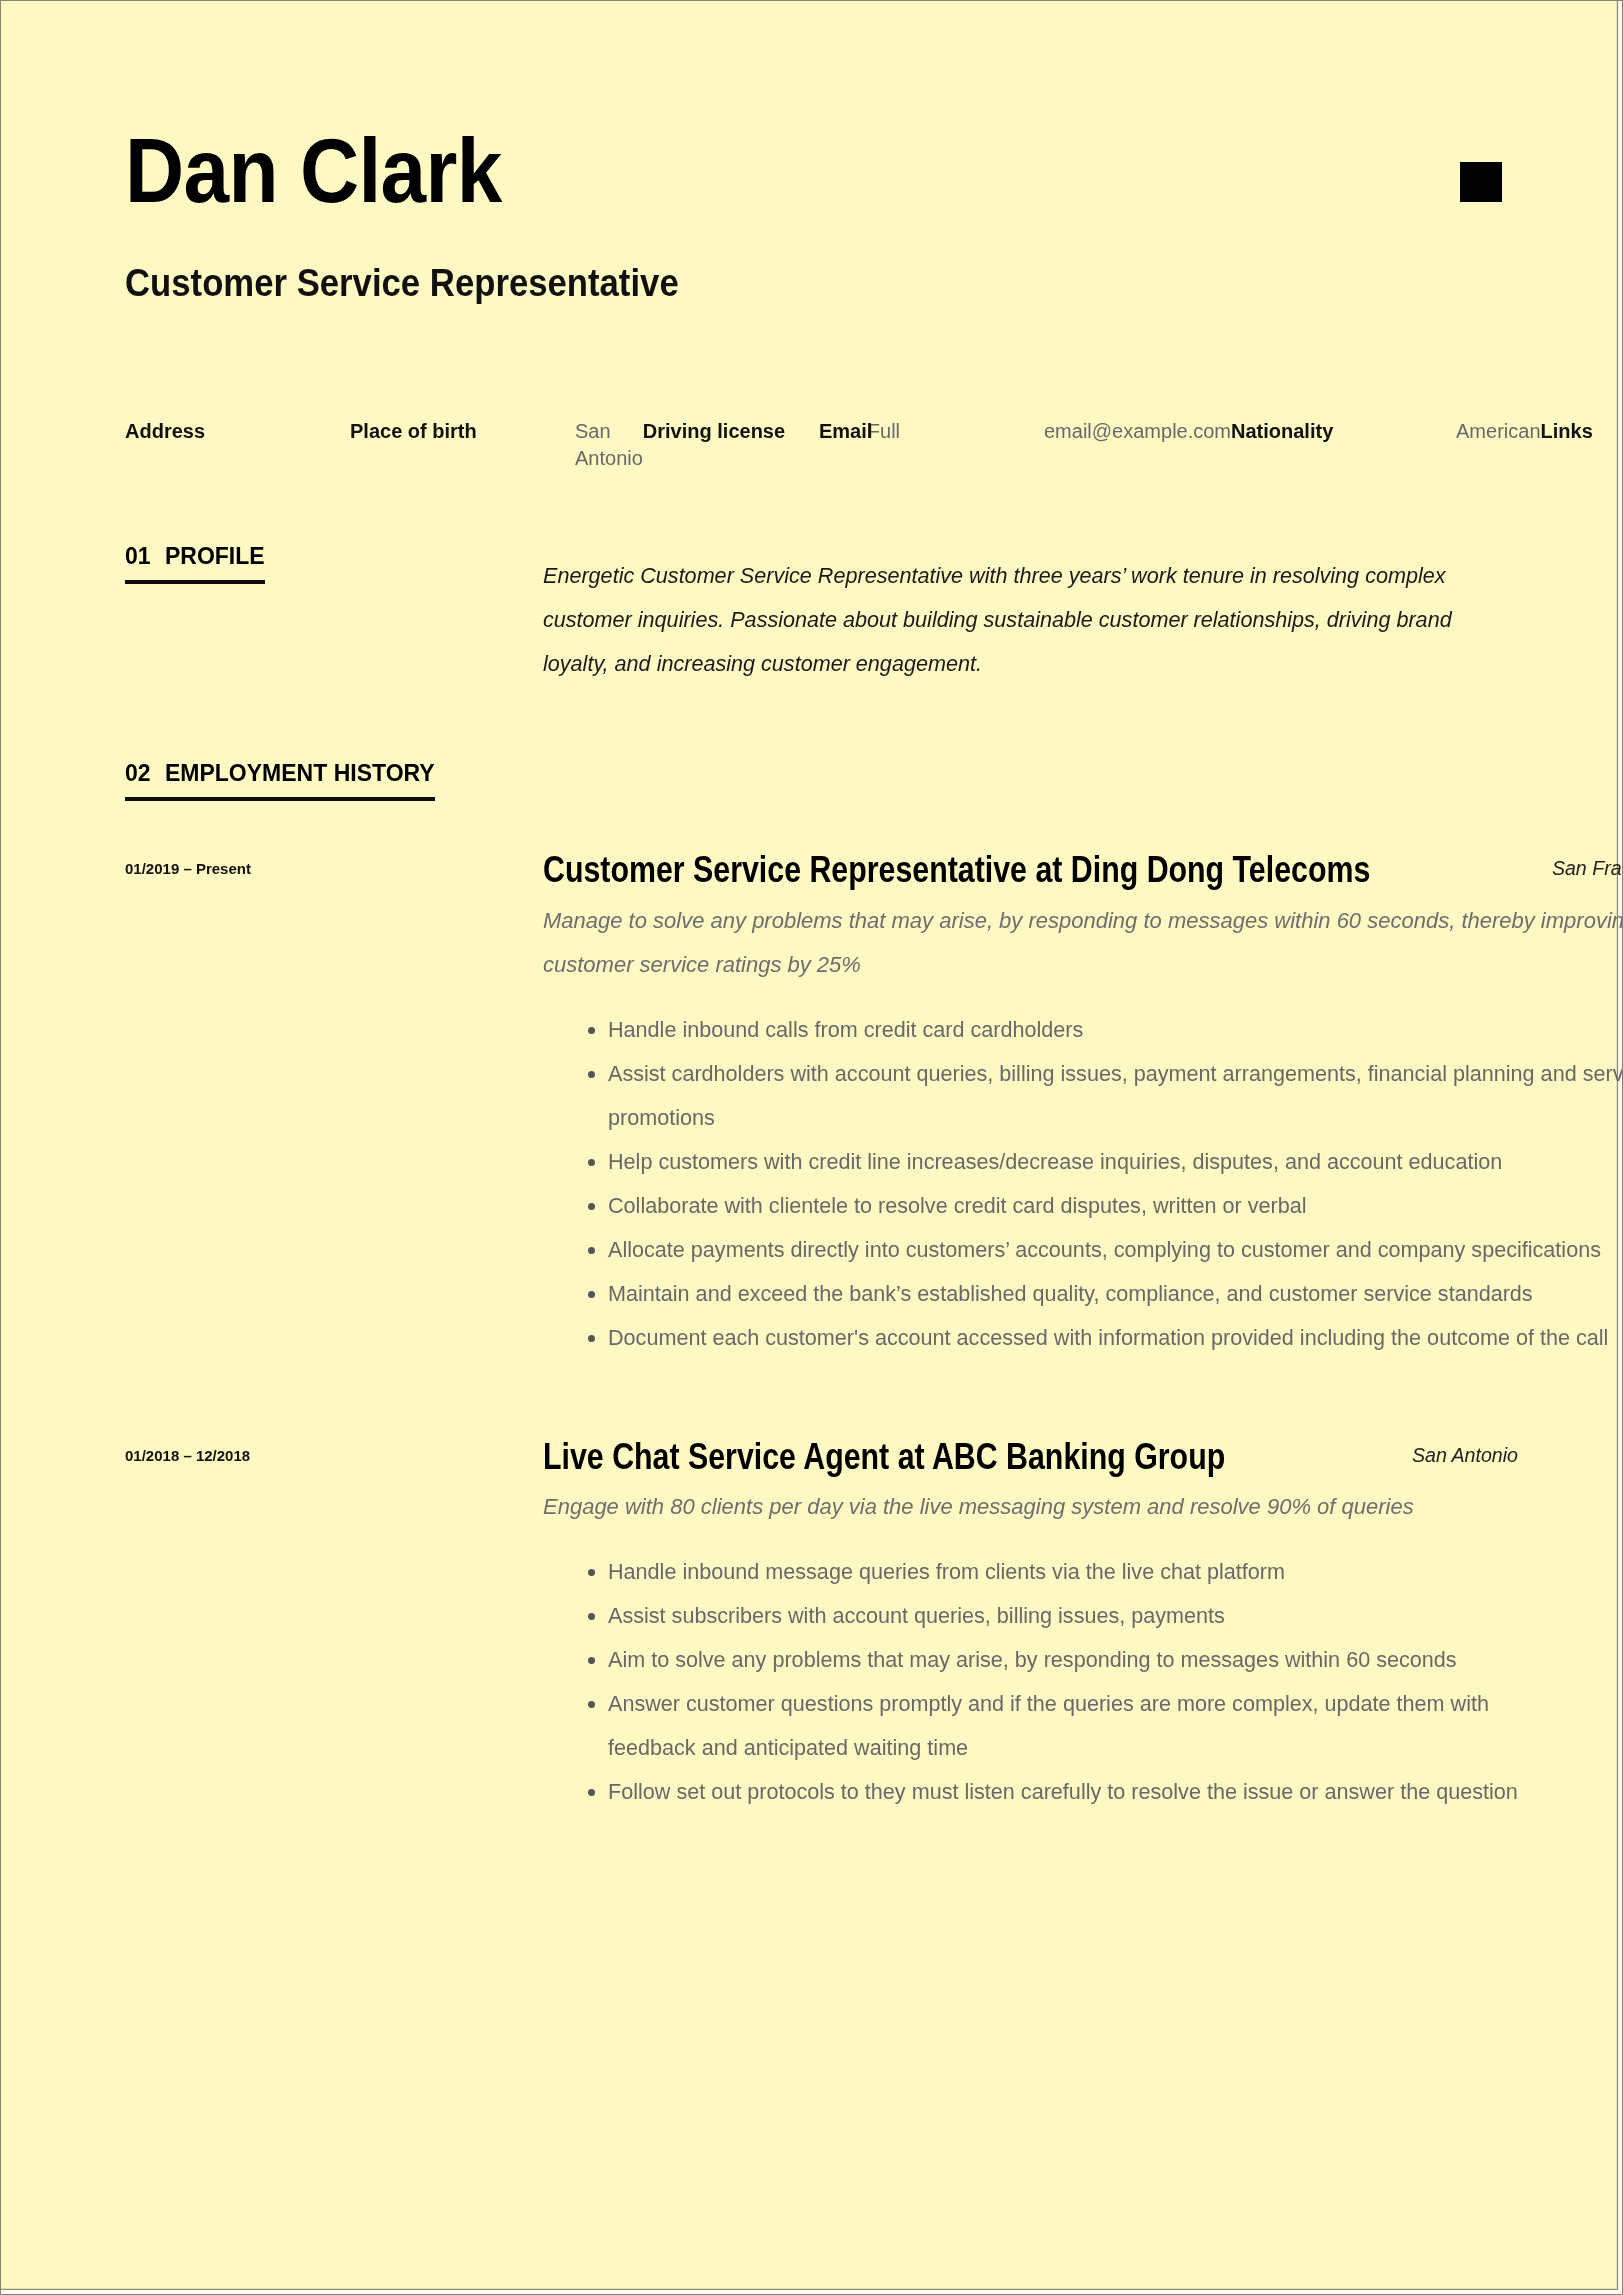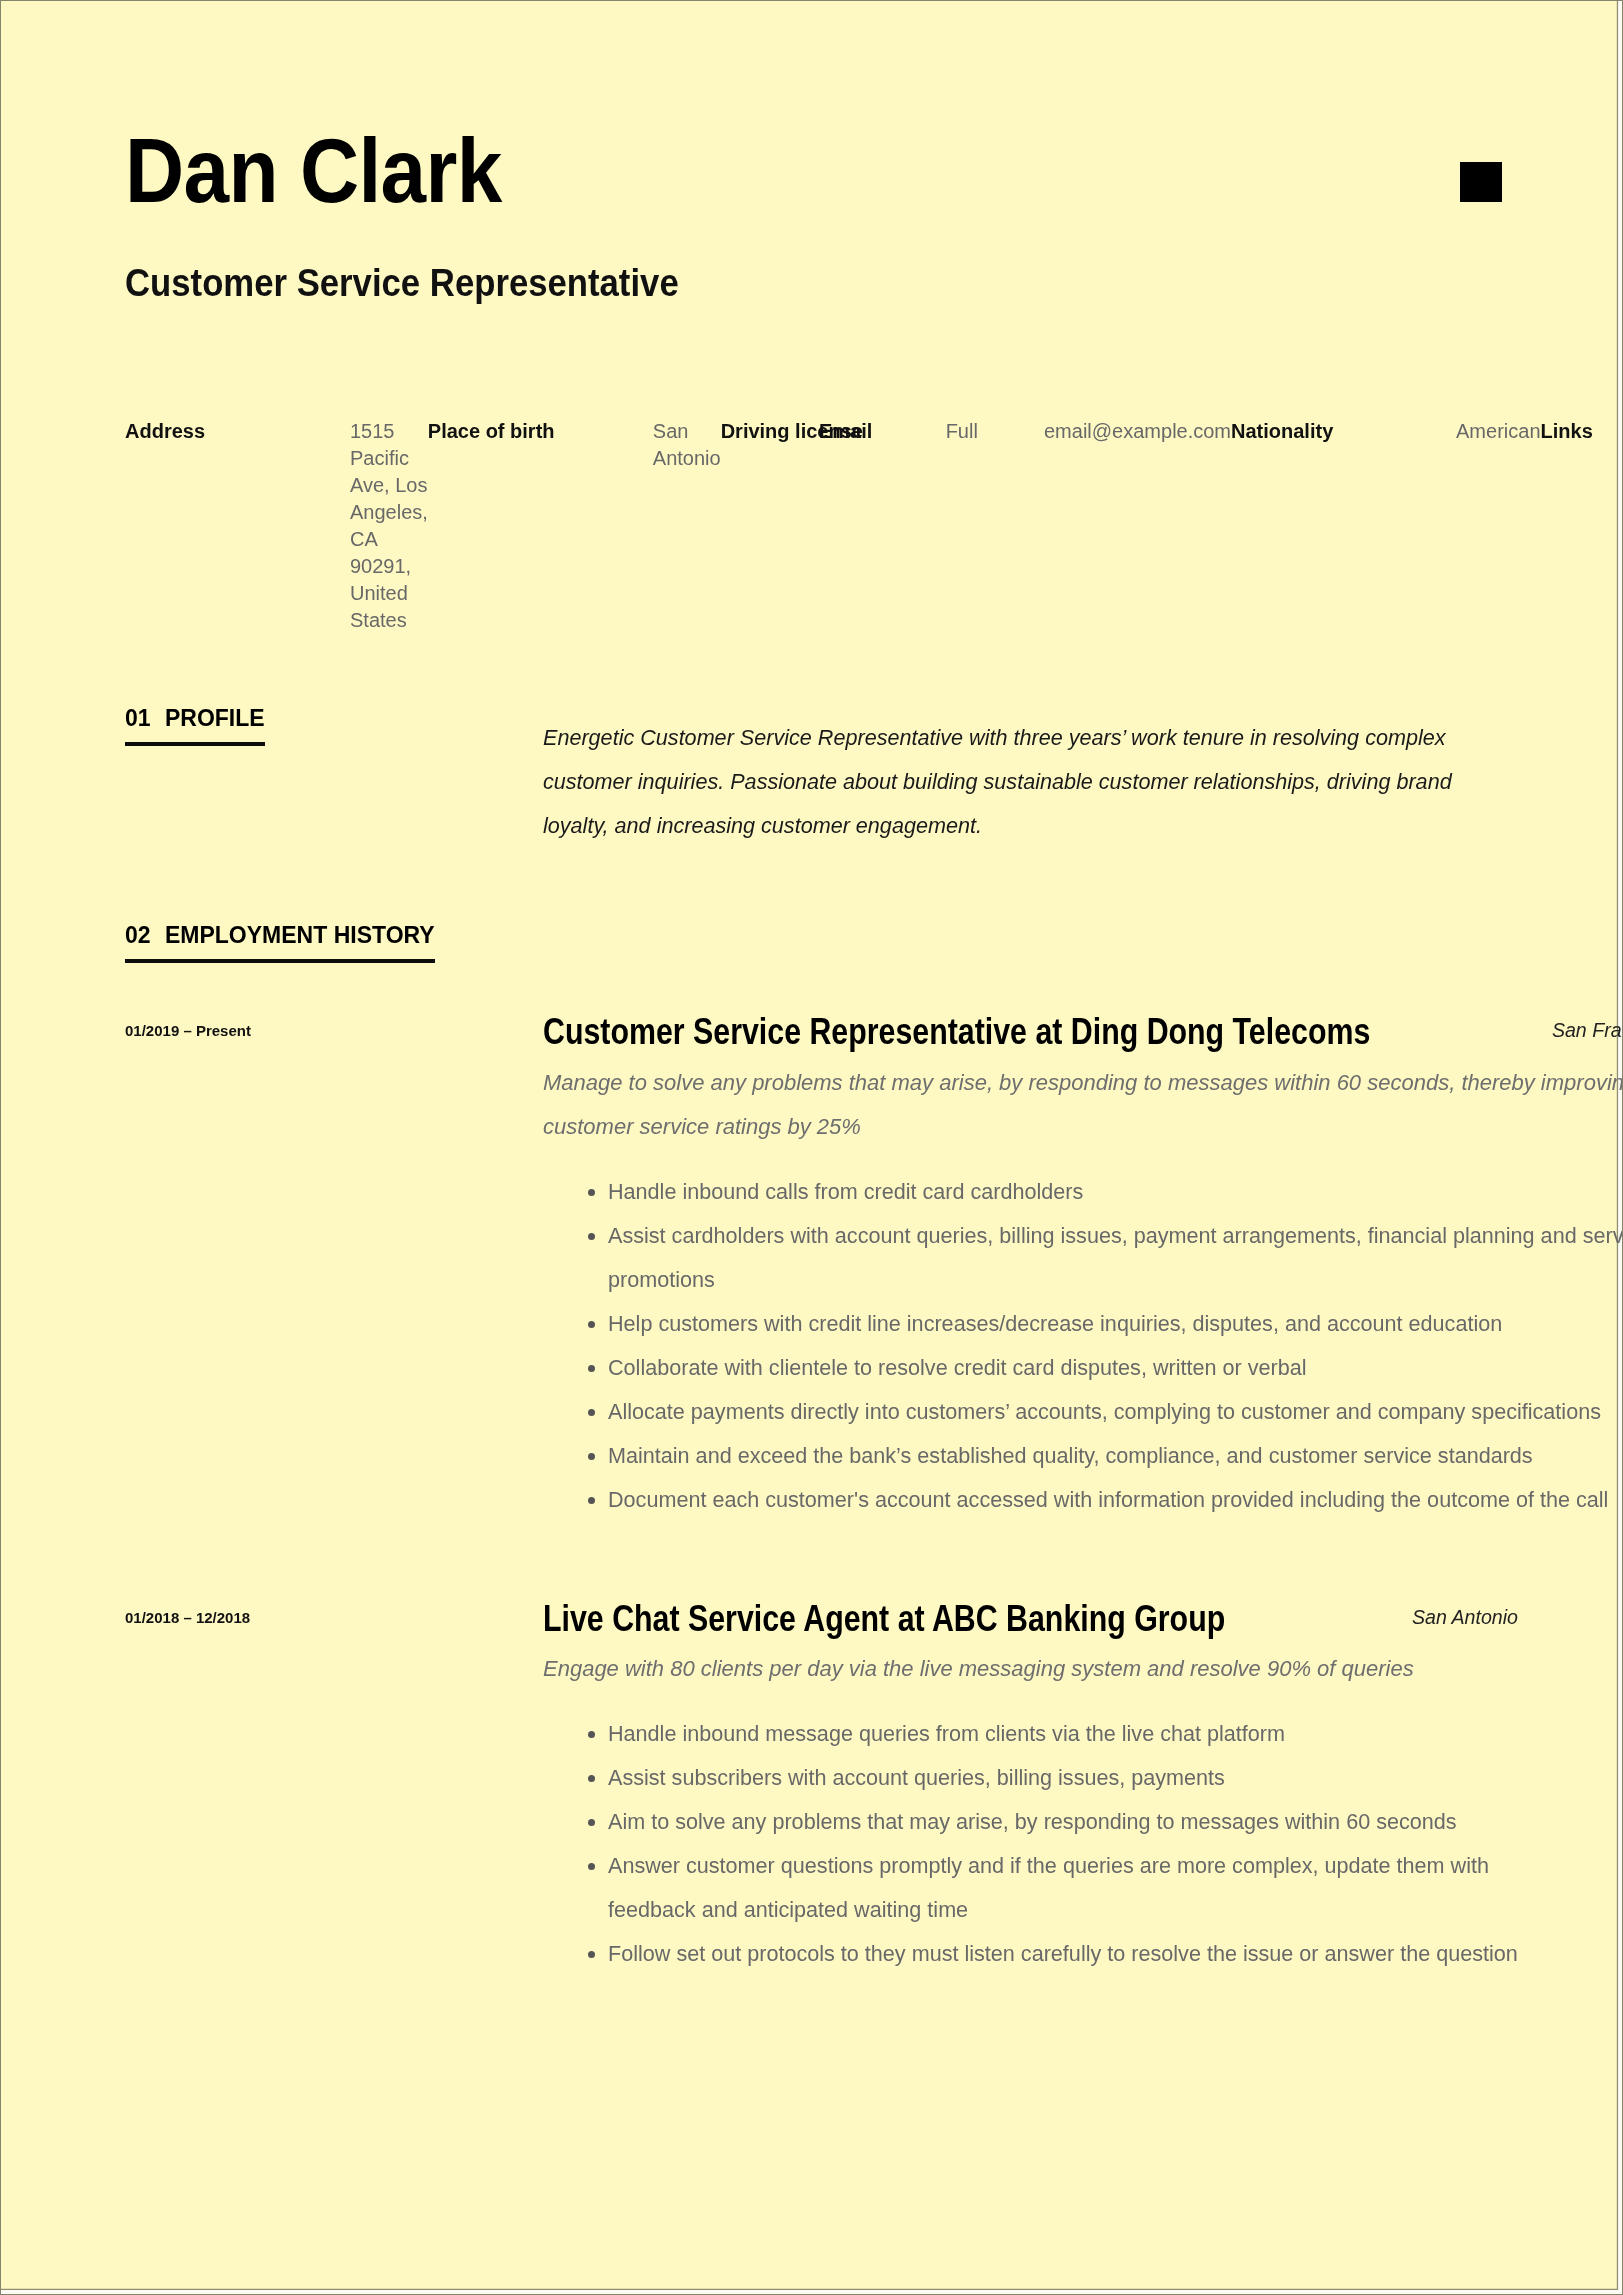--- a/index.html
+++ b/index.html
@@ -66,24 +66,20 @@
 
     <div>
       <div class="name">Dan Clark</div>
       <div class="job-headline">Customer Service Representative</div>
     </div>
 
     <div class="contact">
       <div class="contact-col left">
         <div class="contact-row">
           <div class="contact-label">Address</div>
-          <div class="contact-value">
-            <div>1515 Pacific Ave, Los Angeles, CA</div>
-            <div>90291, United States</div>
-          </div>
         </div>
         <div class="contact-row">
           <div class="contact-label">Place of birth</div>
           <div class="contact-value">San Antonio</div>
         </div>
         <div class="contact-row">
           <div class="contact-label">Driving license</div>
           <div class="contact-value">Full</div>
         </div>
       </div>

